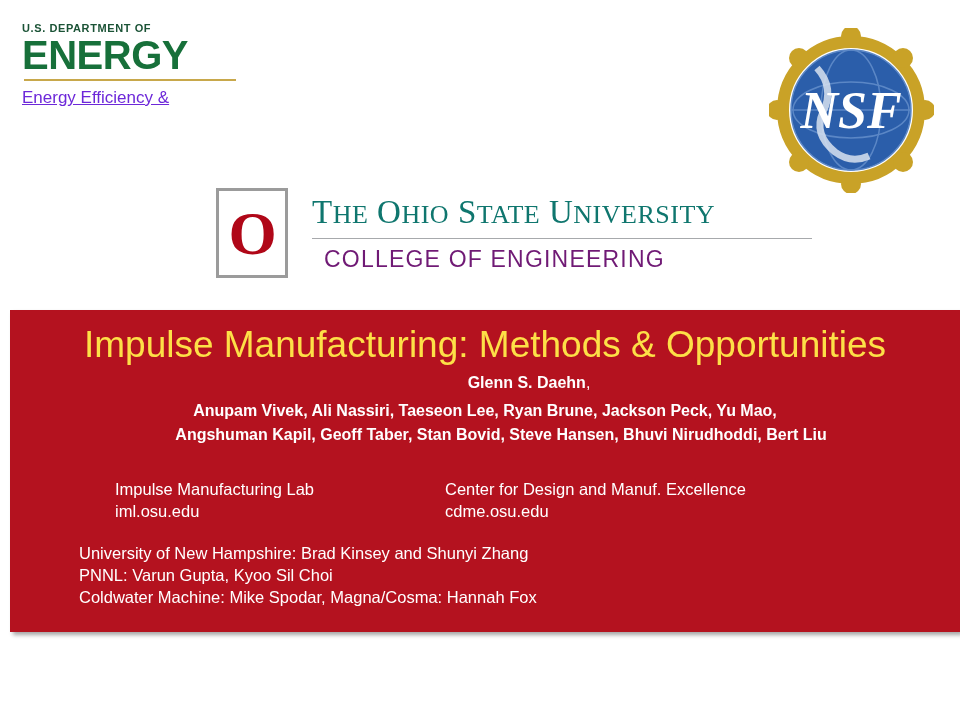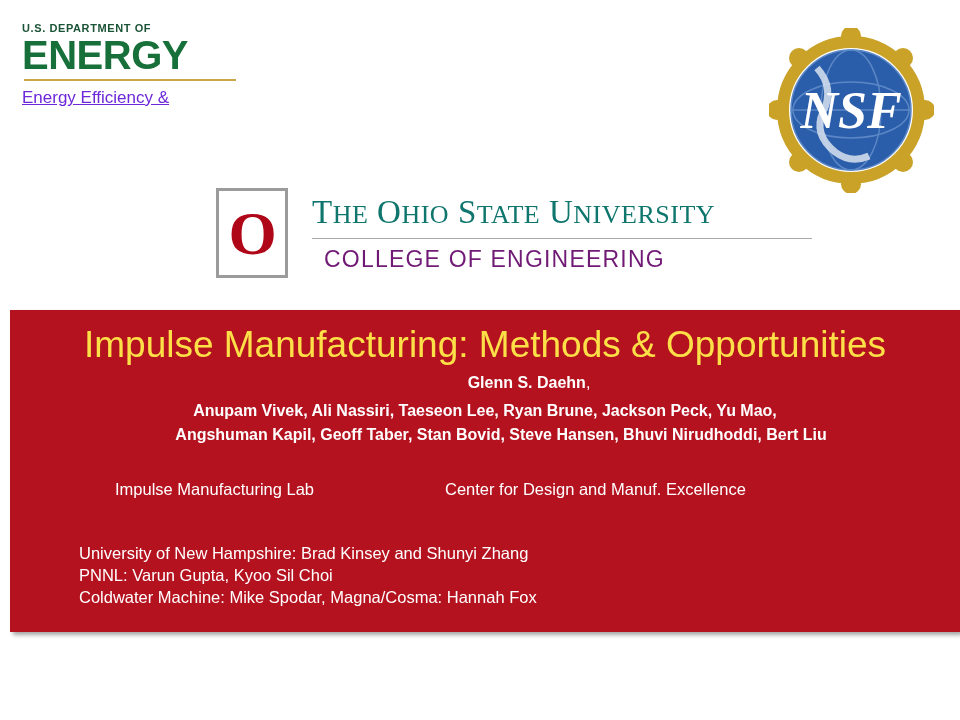--- a/index.html
+++ b/index.html
@@ -264,20 +264,23 @@
     <span>Glenn S. Daehn</span><span class="comma">,</span>
   </div>
 
   <div class="authors-line authors-1">Anupam  Vivek,  Ali  Nassiri,  Taeseon  Lee,  Ryan  Brune,  Jackson  Peck,  Yu  Mao,</div>
   <div class="authors-line authors-2">Angshuman  Kapil,  Geoff  Taber,  Stan  Bovid,  Steve  Hansen,  Bhuvi  Nirudhoddi,  Bert  Liu</div>
 
   <div class="labs">
     <div>
       <span class="col-a">Impulse  Manufacturing  Lab</span><span class="col-b">Center for Design and Manuf.  Excellence</span>
     </div>
+    <div>
+      <span class="col-a">iml.osu.edu</span><span class="col-b">cdme.osu.edu</span>
+    </div>
   </div>
 
   <div class="collabs">
     <div>University of New Hampshire:  Brad Kinsey and Shunyi Zhang</div>
     <div>PNNL: Varun Gupta, Kyoo Sil Choi</div>
     <div>Coldwater Machine: Mike Spodar,  Magna/Cosma:  Hannah Fox</div>
   </div>
 </div>
 
 </body></html>

